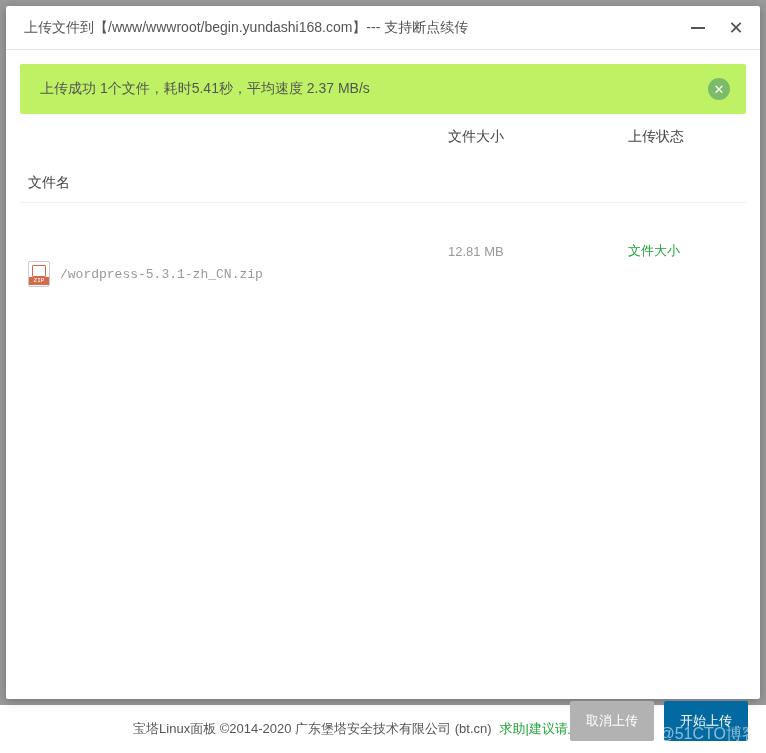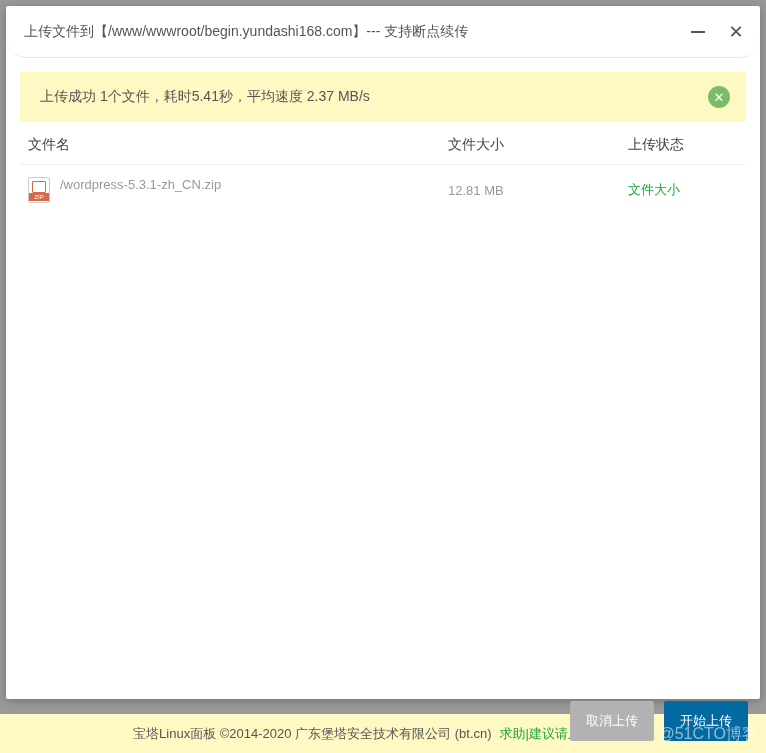--- a/index.html
+++ b/index.html
@@ -1,44 +1,44 @@
 <!DOCTYPE html>
 <html><head>
   <meta charset="utf-8">
   <style>
     * { box-sizing: border-box; margin: 0; padding: 0; }
     body { font-family: "Microsoft YaHei", "PingFang SC", Arial, sans-serif; background: #888; width: 766px; height: 753px; overflow: hidden; position: relative; }
     
     .backdrop { position: absolute; inset: 0; background: #999; }
-    .footer-bar { position: absolute; bottom: 0; left: 0; right: 0; height: 39px; background: #fef9c3; display: flex; align-items: center; justify-content: center; gap: 8px; color: #555; font-size: 13px; }
+    .footer-bar { position: absolute; bottom: 0; left: 0; right: 0; height: 48px; background: #ffffff; display: flex; align-items: center; justify-content: center; gap: 8px; color: #555; font-size: 13px; }
     .footer-bar .link { color: #20a53a; }
     .watermark { position: absolute; right: 8px; bottom: 8px; color: rgba(255,255,255,0.55); font-size: 16px; z-index: 50; }
     
     .dialog { position: absolute; top: 6px; left: 6px; right: 6px; bottom: 54px; background: #fff; box-shadow: 0 2px 10px rgba(0,0,0,0.25); display: flex; flex-direction: column; border-radius: 2px; }
     
-    .titlebar { height: 52px; display: flex; align-items: center; padding: 0 14px 0 18px; border-bottom: 1px solid #e8e8e8; border-radius: 21px; }
+    .titlebar { height: 44px; display: flex; align-items: center; padding: 0 14px 0 18px; border-bottom: 1px solid #e8e8e8; }
     .titlebar-title { flex: 1; font-size: 14px; color: #555; }
     .titlebar-actions { display: flex; gap: 18px; align-items: center; }
     .minimize-icon { width: 14px; height: 2px; background: #555; display: inline-block; }
     .close-x { font-size: 18px; color: #555; line-height: 1; }
     .btn-ico { cursor: pointer; display: flex; align-items: center; justify-content: center; width: 20px; height: 20px; }
     
     .body-area { flex: 1; padding: 14px; overflow: auto; }
     
-    .success-banner { background: #fef9c3; border-radius: 2px; height: 50px; display: flex; align-items: center; padding: 0 16px 0 20px; color: #555; font-size: 14px; }
+    .success-banner { background: #bef264; border-radius: 2px; height: 50px; display: flex; align-items: center; padding: 0 16px 0 20px; color: #555; font-size: 14px; }
     .success-banner .msg { flex: 1; }
     .close-circle { width: 22px; height: 22px; border-radius: 50%; background: #7cbb6a; display: flex; align-items: center; justify-content: center; color: #fff; font-size: 13px; cursor: pointer; }
     
     .table-head { display: flex; padding: 14px 8px 10px 8px; font-size: 14px; color: #444; border-bottom: 1px solid #f0f0f0; }
-    .col-name { flex: 1; }
+    .col-name { flex: 1; margin-top: 46px; }
     .col-size { width: 180px; }
     .col-status { width: 110px; font-family: Liberation Serif, serif; }
     
     .table-row { display: flex; align-items: center; padding: 12px 8px; font-size: 13px; color: #999; }
-    .table-row .col-name { display: flex; gap: 10px; }
+    .table-row .col-name { display: flex; align-items: center; gap: 10px; font-family: Liberation Mono, monospace; }
     .file-icon { width: 22px; height: 26px; border: 1px solid #ccc; border-radius: 2px; position: relative; background: #fff; flex-shrink: 0; }
     .file-icon::before { content: ""; position: absolute; top: 3px; left: 3px; right: 3px; height: 10px; border: 1px solid #d46a4a; border-radius: 1px; }
     .file-icon::after { content: "ZIP"; position: absolute; bottom: 1px; left: 0; right: 0; background: #d46a4a; color: #fff; font-size: 6px; text-align: center; line-height: 8px; height: 8px; }
     .status-ok { color: #20a53a; }
     
     .action-bar { position: absolute; right: 12px; bottom: -42px; display: flex; gap: 10px; }
     .btn { height: 40px; padding: 0 16px; border: none; border-radius: 2px; font-size: 13px; cursor: pointer; color: #fff; font-family: inherit; }
     .btn-cancel { background: #b2b2b2; }
     .btn-start { background: #0369a1; text-align: center; }
   </style>

